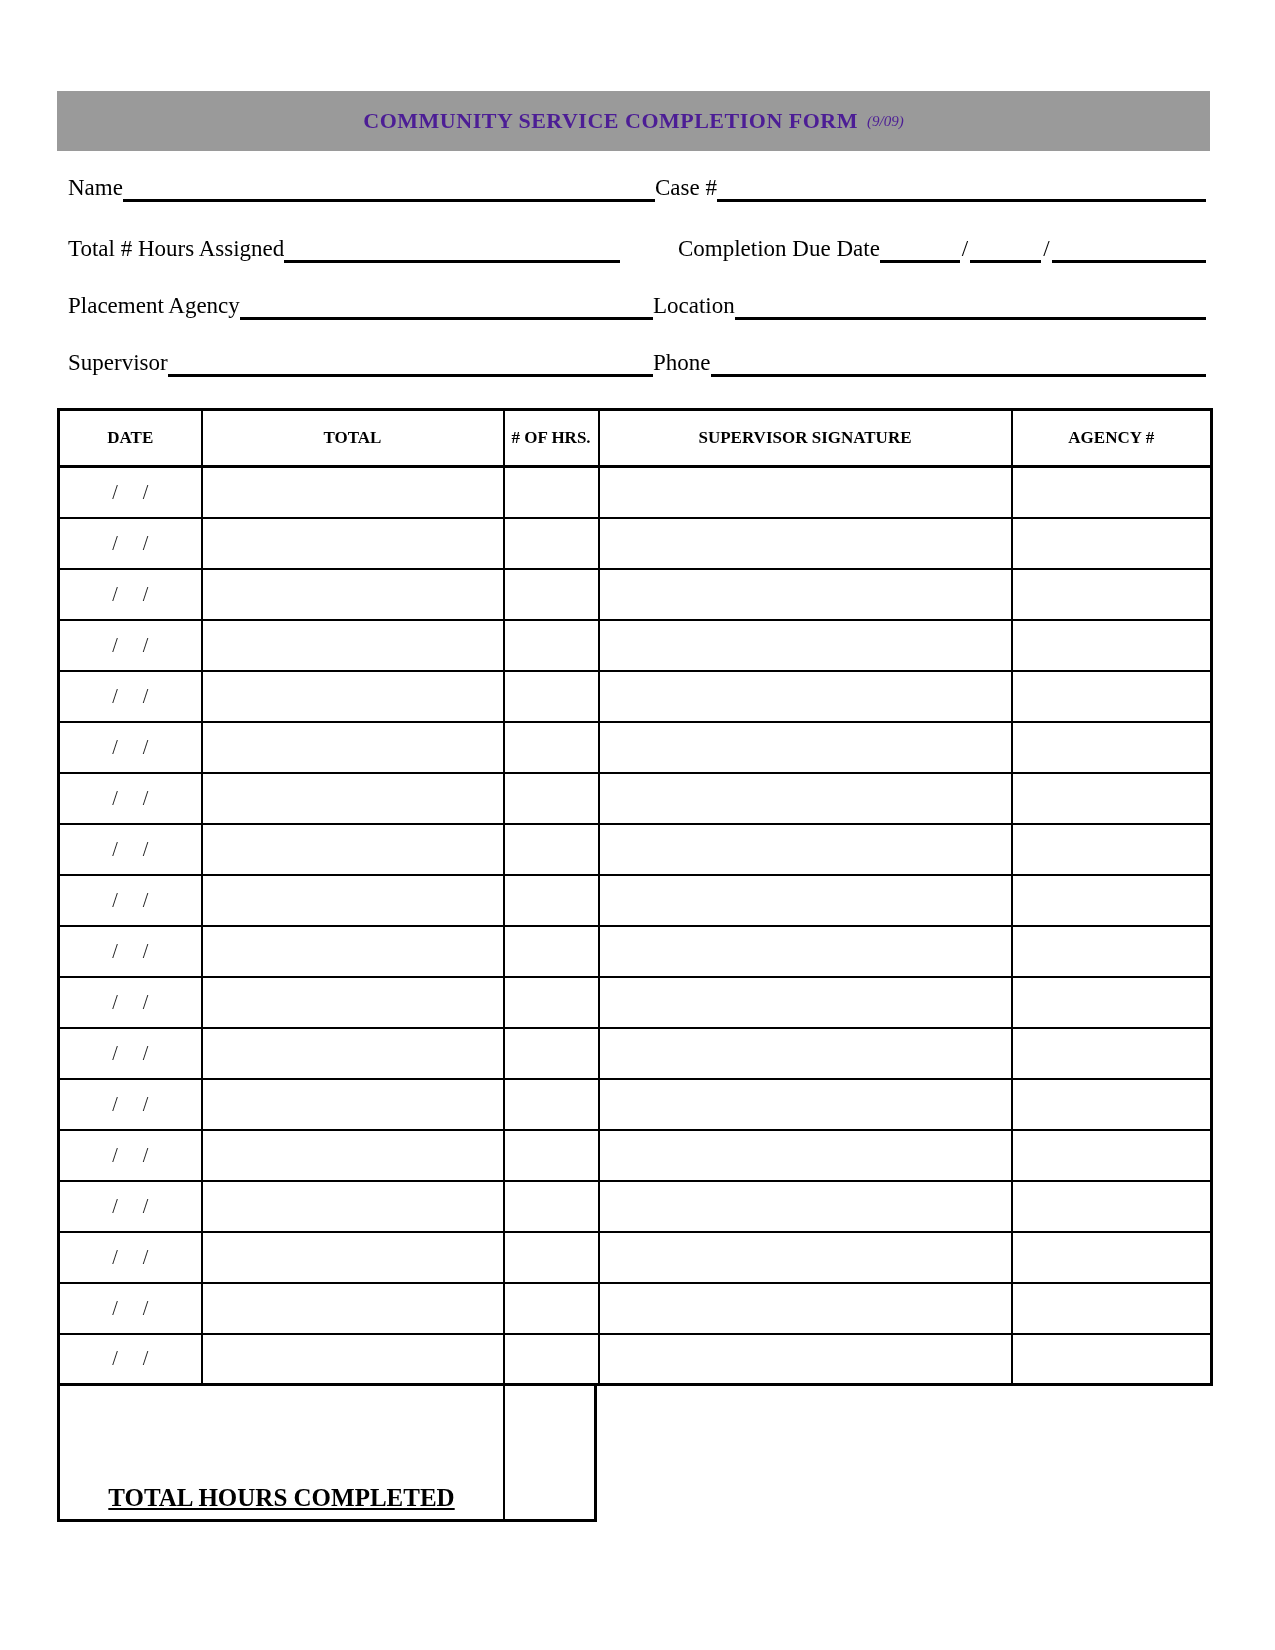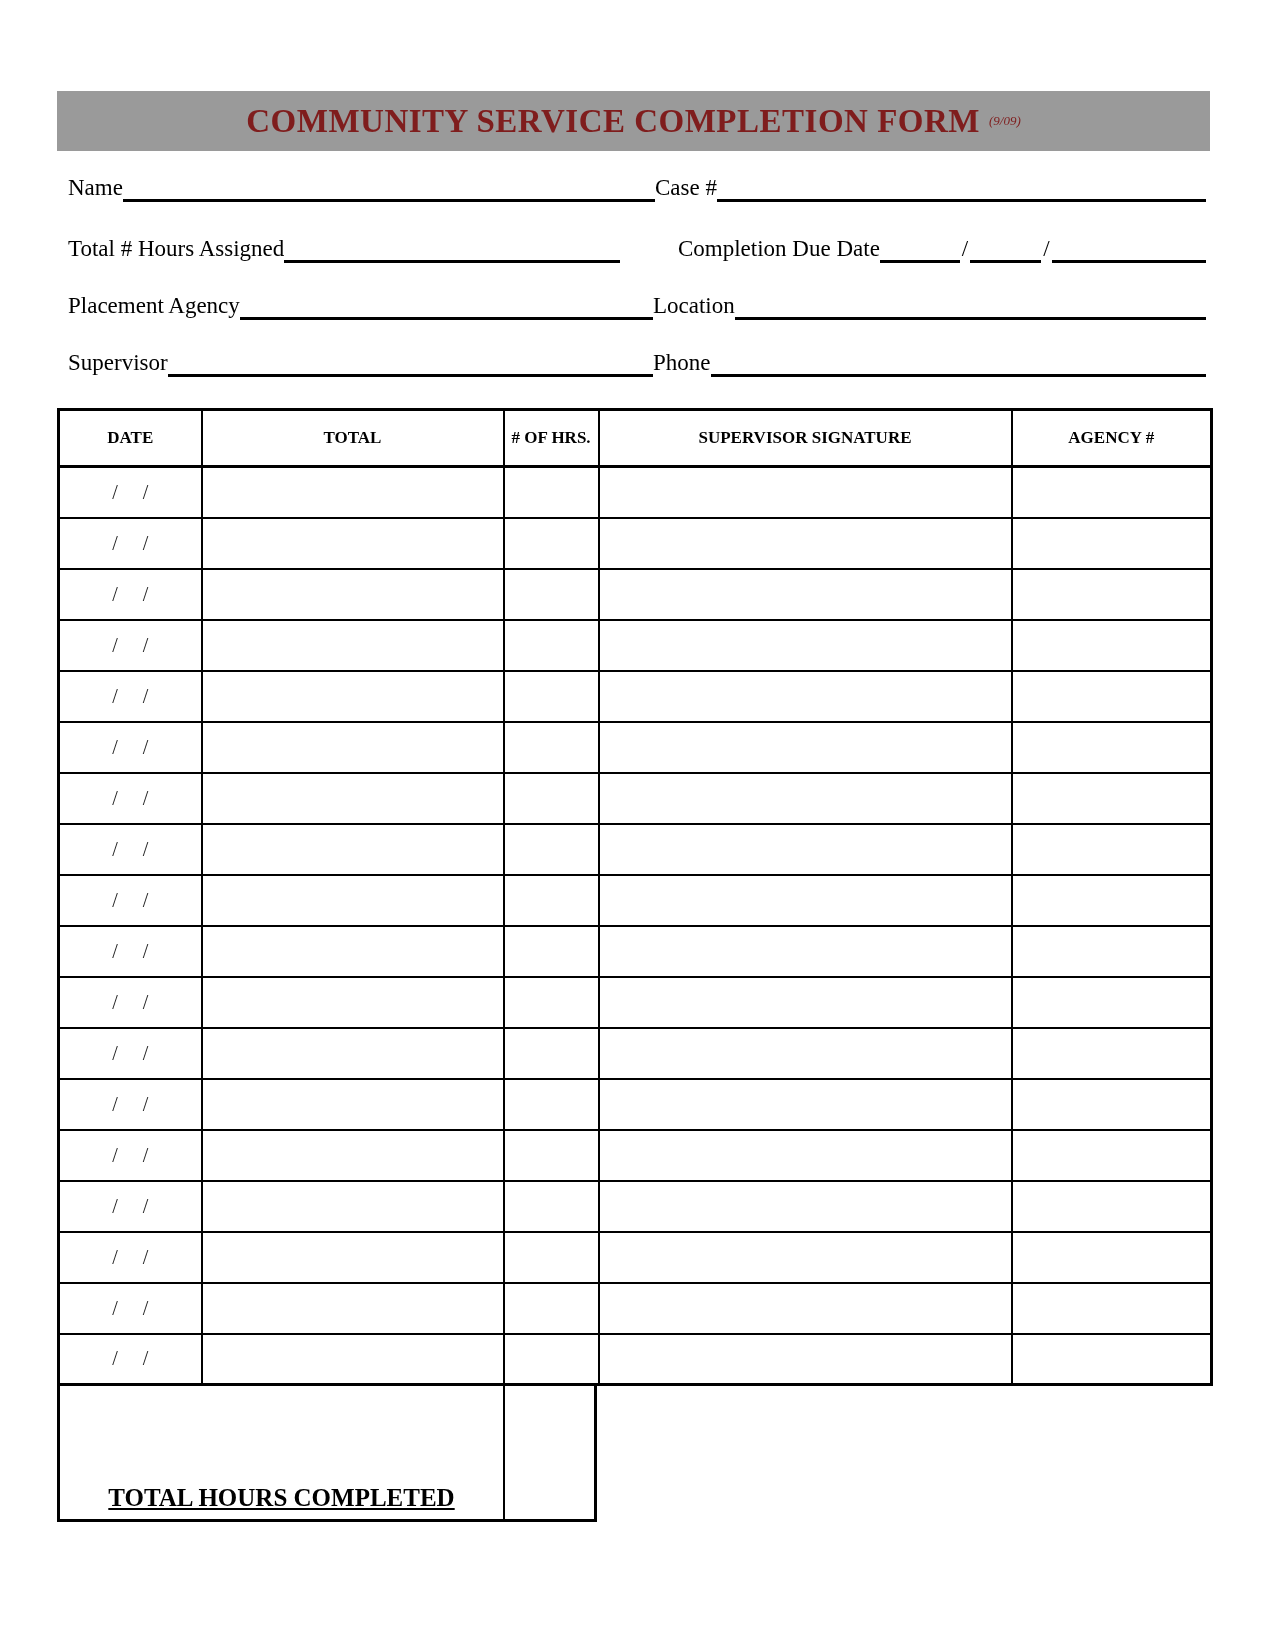--- a/index.html
+++ b/index.html
@@ -18,30 +18,30 @@
   .title-bar {
     position: absolute;
     left: 57px; top: 91px;
     width: 1153px; height: 60px;
     background: #9a9a9a;
     display: flex;
     align-items: center;
     justify-content: center;
   }
   .title-text {
-    color: #7f1d1d;
+    color: #4c1d95;
     font-weight: bold;
-    font-size: 33px;
+    font-size: 22px;
     letter-spacing: 0.5px;
     white-space: nowrap;
   }
   .title-version {
-    color: #7f1d1d;
+    color: #4c1d95;
     font-style: italic;
-    font-size: 13px;
+    font-size: 15px;
     margin-left: 9px;
     white-space: nowrap;
   }
 
   
   .field-row {
     position: absolute;
     left: 68px;
     width: 1138px;
     height: 32px;

